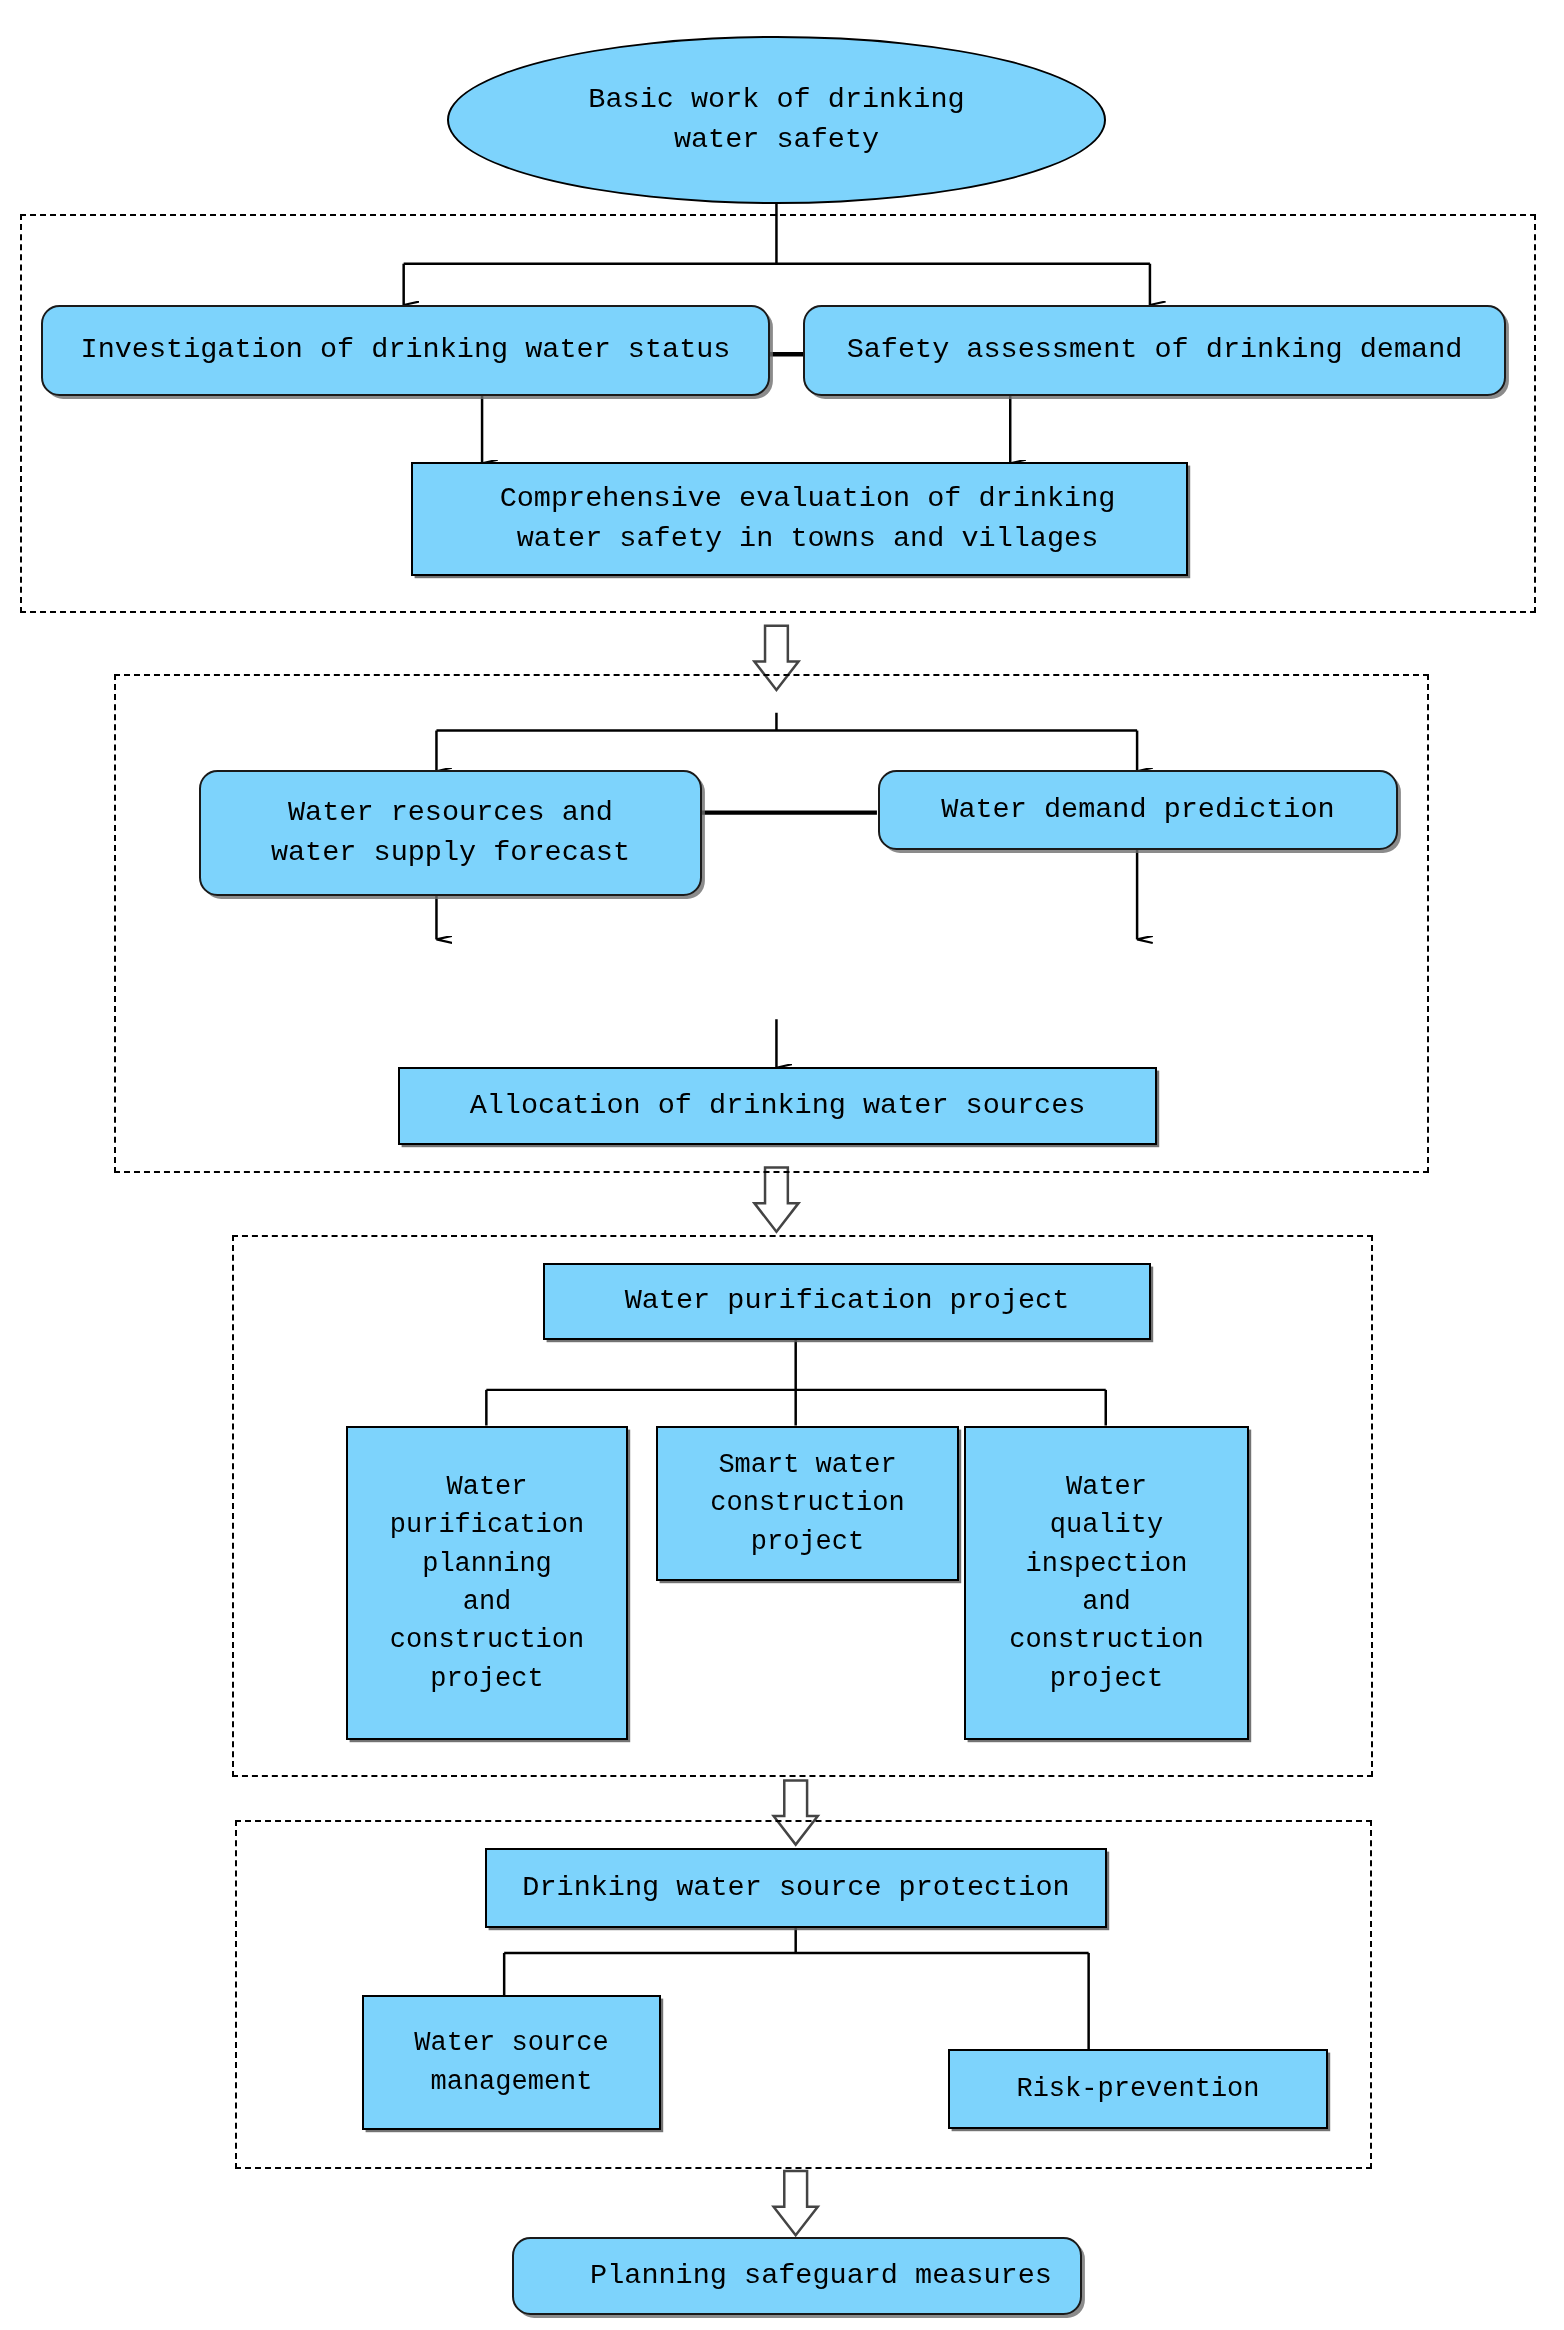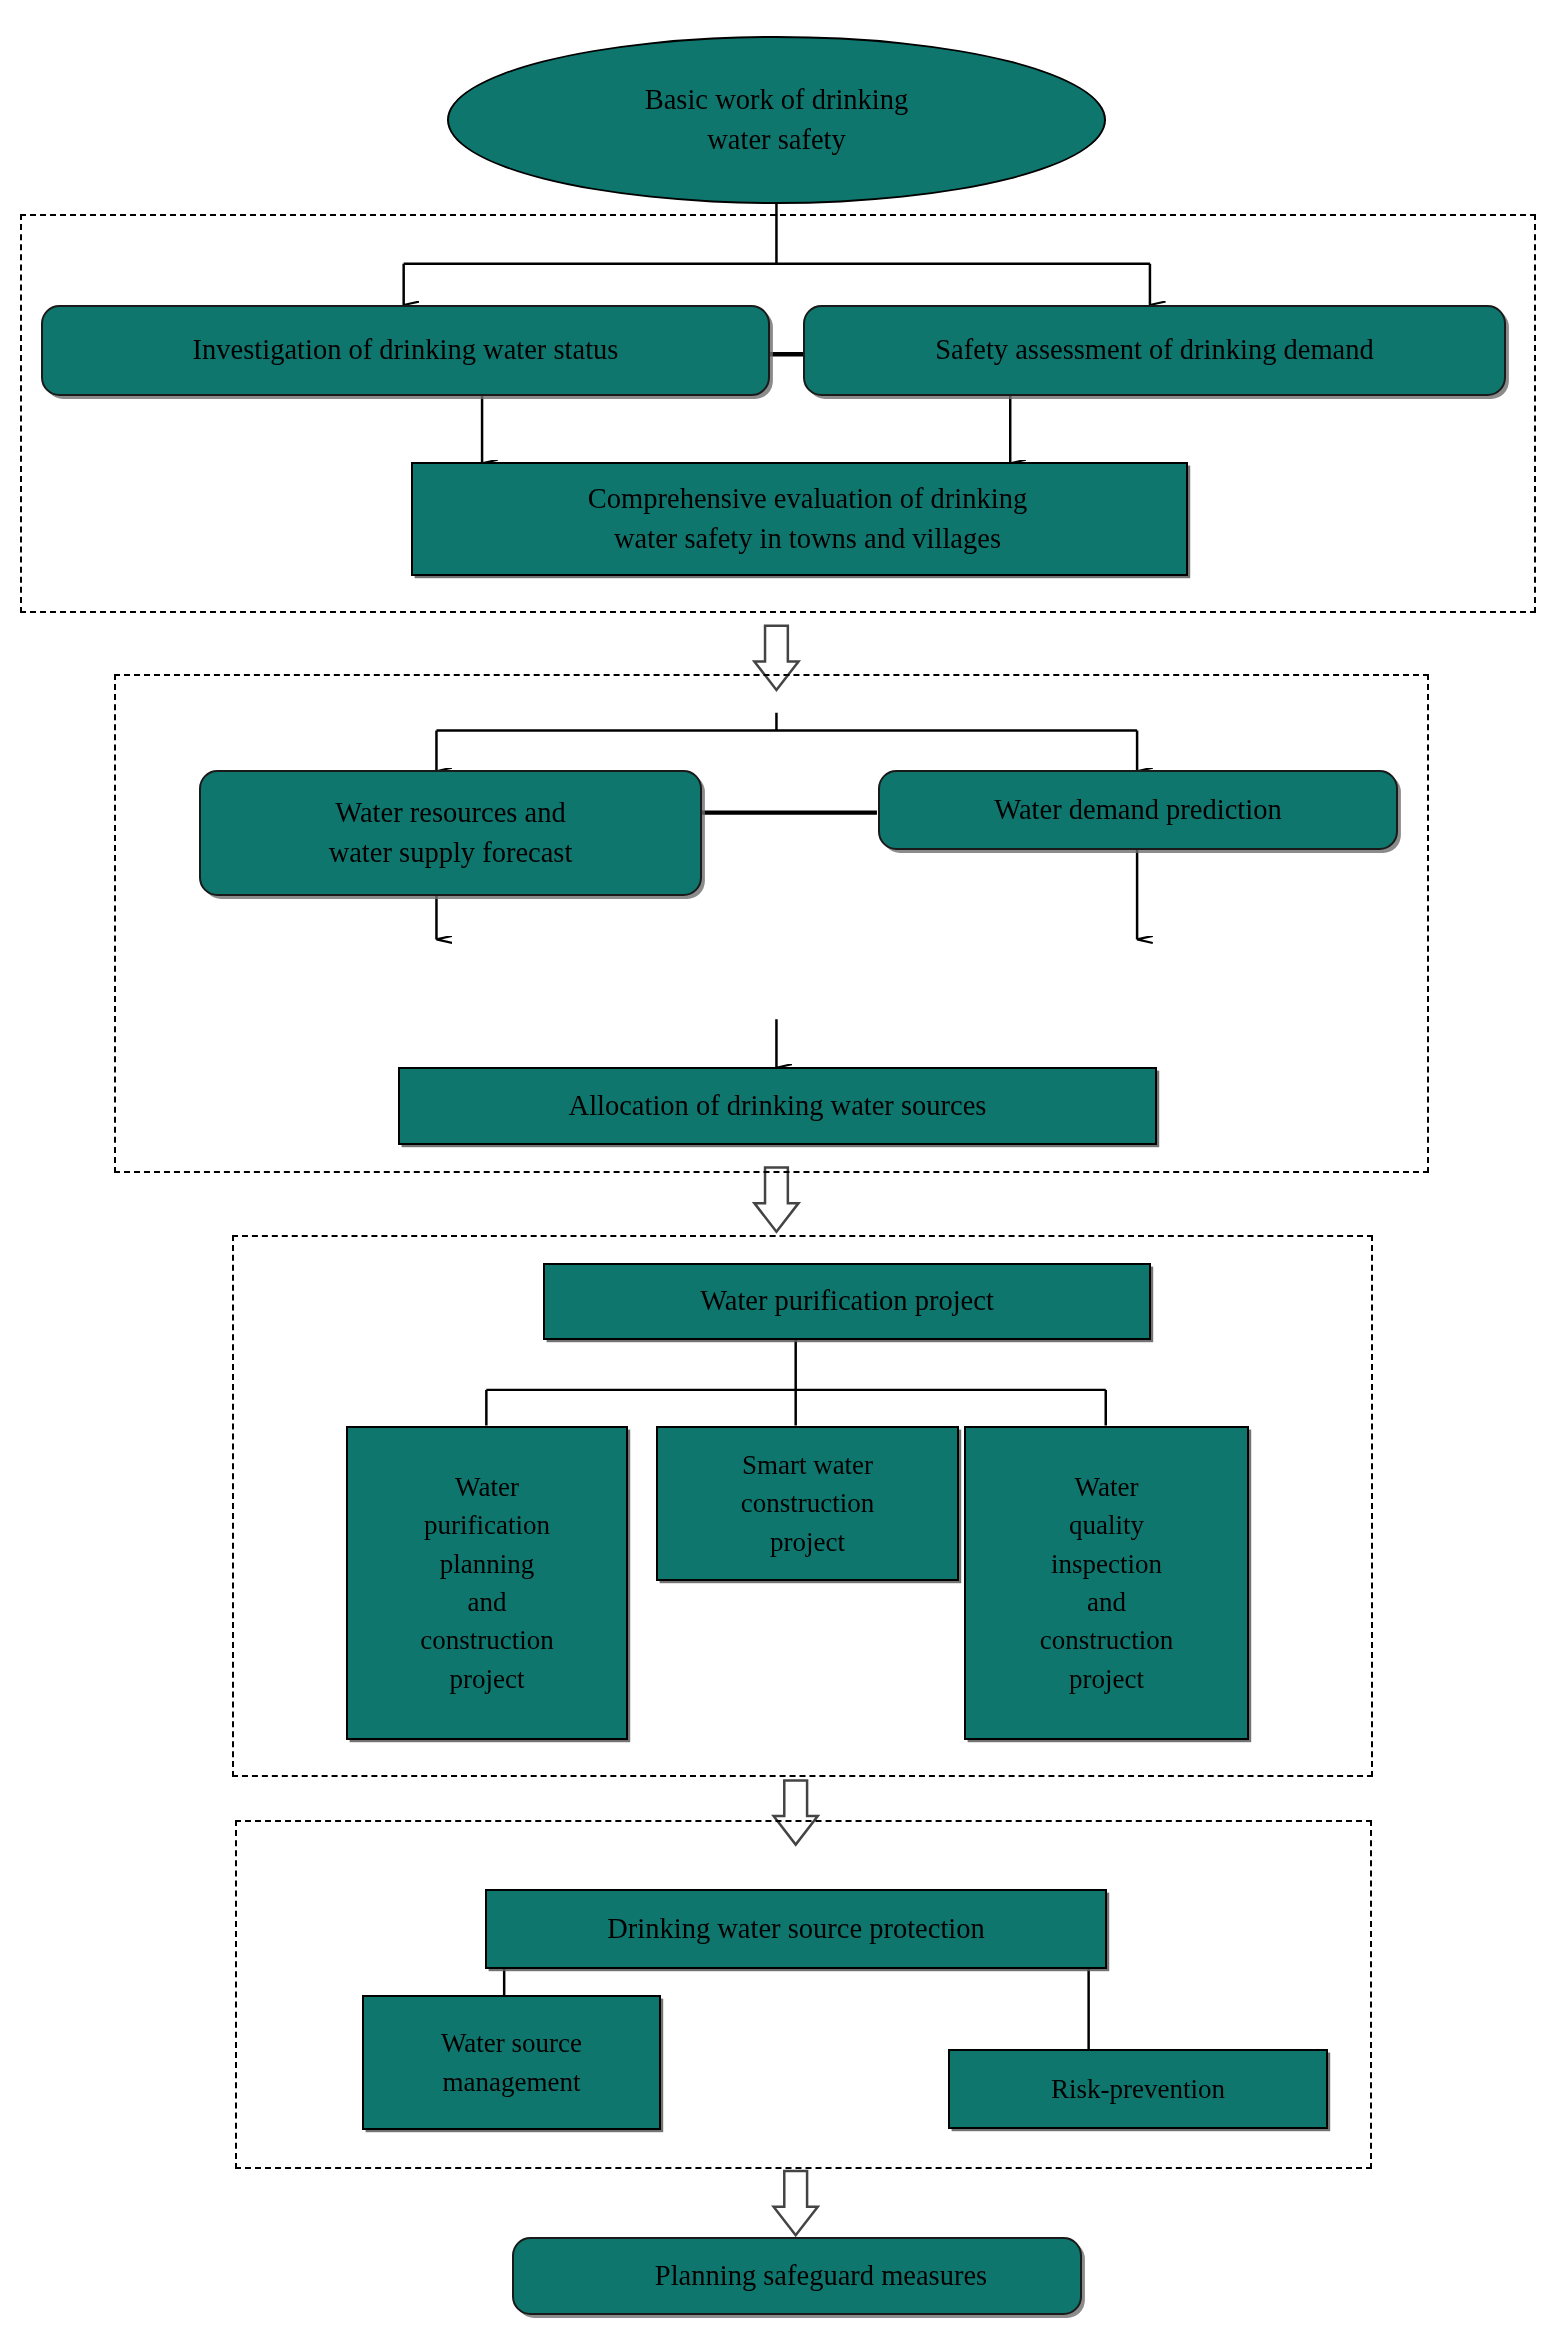--- a/index.html
+++ b/index.html
@@ -21,28 +21,29 @@
     position: absolute;
     top: 0;
     left: 0;
     width: 1565px;
     height: 2330px;
     pointer-events: none;
   }
   .node {
     position: absolute;
     box-sizing: border-box;
-    background: #0f766e;
+    background: #7dd3fc;
     display: flex;
     align-items: center;
     justify-content: center;
     text-align: center;
     color: #000000;
     line-height: 1.42;
     z-index: 3;
+    font-family: Liberation Mono, monospace;
   }
   .node-rect {
     border: 2.1px solid #000000;
     box-shadow: 2.9px 2.9px 0 -0.7px rgba(90,90,90,0.85);
   }
   .node-round {
     border: 2.1px solid #1a1a1a;
     border-radius: 18.5px;
     box-shadow: 3.6px 3.6px 0 -0.7px rgba(110,110,110,0.8);
   }
@@ -175,21 +176,21 @@
 
   <div class="node node-rect fs-38" style="left:964px; top:1426px; width:285px; height:314px;">
     <span>Water
 quality
 inspection
 and
 construction
 project</span>
   </div>
 
-  <div class="node node-rect fs-40" style="left:485px; top:1848px; width:622px; height:80px;margin-top:41px;">
+  <div class="node node-rect fs-40" style="left:485px; top:1848px; width:622px; height:80px;">
     <span>Drinking water source protection</span>
   </div>
 
   <div class="node node-rect fs-38" style="left:362px; top:1995px; width:299px; height:135px;">
     <span>Water source
 management</span>
   </div>
 
   <div class="node node-rect fs-38" style="left:948px; top:2049px; width:380px; height:80px;">
     <span>Risk-prevention</span>

